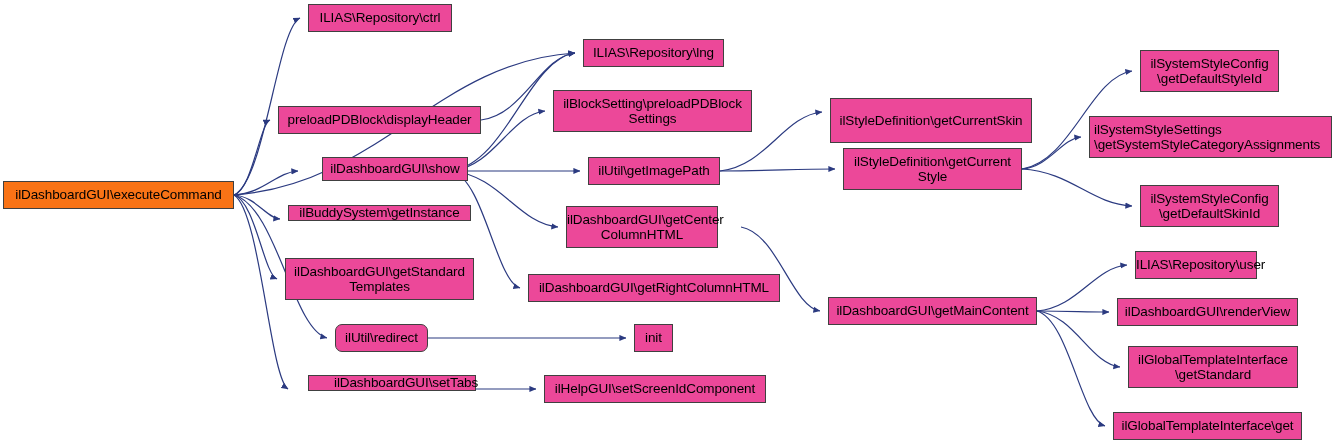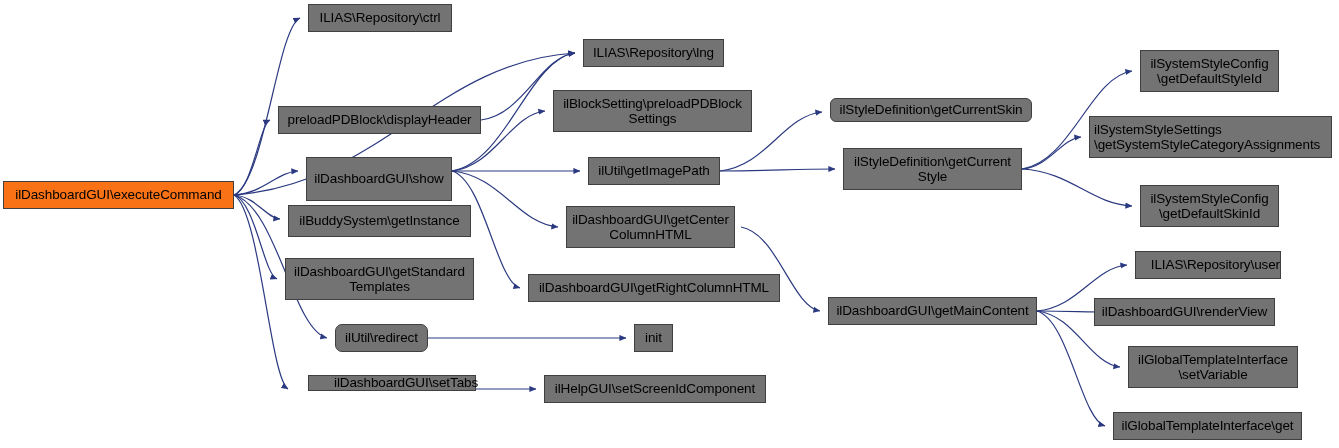--- a/index.html
+++ b/index.html
@@ -21,21 +21,21 @@
     left: 0;
     top: 0;
     width: 1339px;
     height: 448px;
     pointer-events: none;
   }
   .node {
     position: absolute;
     box-sizing: border-box;
     border: 1px solid #404040;
-    background: #737373;
+    background: #ec4899;
     color: #000000;
     font-size: 13.5px;
     line-height: 15.5px;
     display: flex;
     align-items: center;
     justify-content: center;
     text-align: center;
     white-space: pre-line;
     letter-spacing: -0.1px;
     z-index: 2;
@@ -89,43 +89,43 @@
       <path d="M1037,311 C1078.16,307.32 1093.84,267.76 1127,265" fill="none" stroke="#2b3a80" stroke-width="1.2" marker-end="url(#arrow)"></path>
       <path d="M1037,311 C1070.6,311.08 1083.4,311.94 1109,312" fill="none" stroke="#2b3a80" stroke-width="1.2" marker-end="url(#arrow)"></path>
       <path d="M1037,311 C1075.22,315.48 1089.78,363.64 1120,367" fill="none" stroke="#2b3a80" stroke-width="1.2" marker-end="url(#arrow)"></path>
       <path d="M1037,311 C1068.92,320.2 1081.08,419.1 1105,426" fill="none" stroke="#2b3a80" stroke-width="1.2" marker-end="url(#arrow)"></path>
     </svg>
   <div id="node-layer">
       <div class="node current" style="left: 3px; top: 181px; width: 231px; height: 28px;"><span class="node-label">ilDashboardGUI\executeCommand</span></div>
       <div class="node" style="left: 308px; top: 4px; width: 144px; height: 28px;"><span class="node-label">ILIAS\Repository\ctrl</span></div>
       <div class="node" style="left: 583px; top: 39px; width: 141px; height: 28px;"><span class="node-label">ILIAS\Repository\lng</span></div>
       <div class="node" style="left: 278px; top: 106px; width: 203px; height: 28px;"><span class="node-label">preloadPDBlock\displayHeader</span></div>
-      <div class="node" style="left: 306px; top: 157px; width: 146px; height: 44px;"><span class="node-label">ilDashboardGUI\show</span></div>
-      <div class="node" style="left: 288px; top: 205px; width: 183px; height: 32px;"><span class="node-label">ilBuddySystem\getInstance</span></div>
+      <div class="node" style="left: 322px; top: 157px; width: 146px; height: 24px;"><span class="node-label">ilDashboardGUI\show</span></div>
+      <div class="node" style="left: 288px; top: 205px; width: 183px; height: 16px;"><span class="node-label">ilBuddySystem\getInstance</span></div>
       <div class="node" style="left: 285px; top: 258px; width: 189px; height: 42px;"><span class="node-label">ilDashboardGUI\getStandard
 Templates</span></div>
       <div class="node" style="left: 335px; top: 324px; width: 93px; height: 28px; border-radius: 7px;"><span class="node-label">ilUtil\redirect</span></div>
       <div class="node" style="left: 308px; top: 375px; width: 168px; height: 16px; padding-left: 25px;"><span class="node-label">ilDashboardGUI\setTabs</span></div>
       <div class="node" style="left: 553px; top: 90px; width: 199px; height: 42px;"><span class="node-label">ilBlockSetting\preloadPDBlock
 Settings</span></div>
       <div class="node" style="left: 588px; top: 157px; width: 132px; height: 28px;"><span class="node-label">ilUtil\getImagePath</span></div>
-      <div class="node" style="left: 566px; top: 206px; width: 169px; height: 42px;"><span class="node-label">ilDashboardGUI\getCenter
+      <div class="node" style="left: 566px; top: 206px; width: 152px; height: 42px;"><span class="node-label">ilDashboardGUI\getCenter
 ColumnHTML</span></div>
       <div class="node" style="left: 528px; top: 274px; width: 252px; height: 28px;"><span class="node-label">ilDashboardGUI\getRightColumnHTML</span></div>
       <div class="node" style="left: 634px; top: 324px; width: 39px; height: 28px;"><span class="node-label">init</span></div>
       <div class="node" style="left: 544px; top: 375px; width: 222px; height: 28px;"><span class="node-label">ilHelpGUI\setScreenIdComponent</span></div>
-      <div class="node" style="left: 830px; top: 98px; width: 202px; height: 24px; border-radius: 6px;"><span class="node-label">ilStyleDefinition\getCurrentSkin</span></div>
+      <div class="node" style="left: 830px; top: 98px; width: 202px; height: 45px;"><span class="node-label">ilStyleDefinition\getCurrentSkin</span></div>
       <div class="node" style="left: 843px; top: 148px; width: 179px; height: 42px;"><span class="node-label">ilStyleDefinition\getCurrent
 Style</span></div>
       <div class="node" style="left: 828px; top: 297px; width: 209px; height: 28px;"><span class="node-label">ilDashboardGUI\getMainContent</span></div>
       <div class="node" style="left: 1140px; top: 50px; width: 139px; height: 42px;"><span class="node-label">ilSystemStyleConfig
 \getDefaultStyleId</span></div>
       <div class="node leftalign" style="left: 1089px; top: 116px; width: 243px; height: 42px;"><span class="node-label">ilSystemStyleSettings
 \getSystemStyleCategoryAssignments</span></div>
       <div class="node" style="left: 1140px; top: 185px; width: 139px; height: 42px;"><span class="node-label">ilSystemStyleConfig
 \getDefaultSkinId</span></div>
-      <div class="node" style="left: 1135px; top: 251px; width: 146px; height: 28px; text-align: right;"><span class="node-label">ILIAS\Repository\user</span></div>
-      <div class="node" style="left: 1094px; top: 298px; width: 181px; height: 28px;"><span class="node-label">ilDashboardGUI\renderView</span></div>
+      <div class="node" style="left: 1135px; top: 251px; width: 122px; height: 28px; text-align: right;"><span class="node-label">ILIAS\Repository\user</span></div>
+      <div class="node" style="left: 1117px; top: 298px; width: 181px; height: 28px;"><span class="node-label">ilDashboardGUI\renderView</span></div>
       <div class="node" style="left: 1128px; top: 346px; width: 170px; height: 42px;"><span class="node-label">ilGlobalTemplateInterface
-\setVariable</span></div>
+\getStandard</span></div>
       <div class="node" style="left: 1113px; top: 412px; width: 189px; height: 28px;"><span class="node-label">ilGlobalTemplateInterface\get</span></div>
     </div>
 </div>
 
 </body></html>

